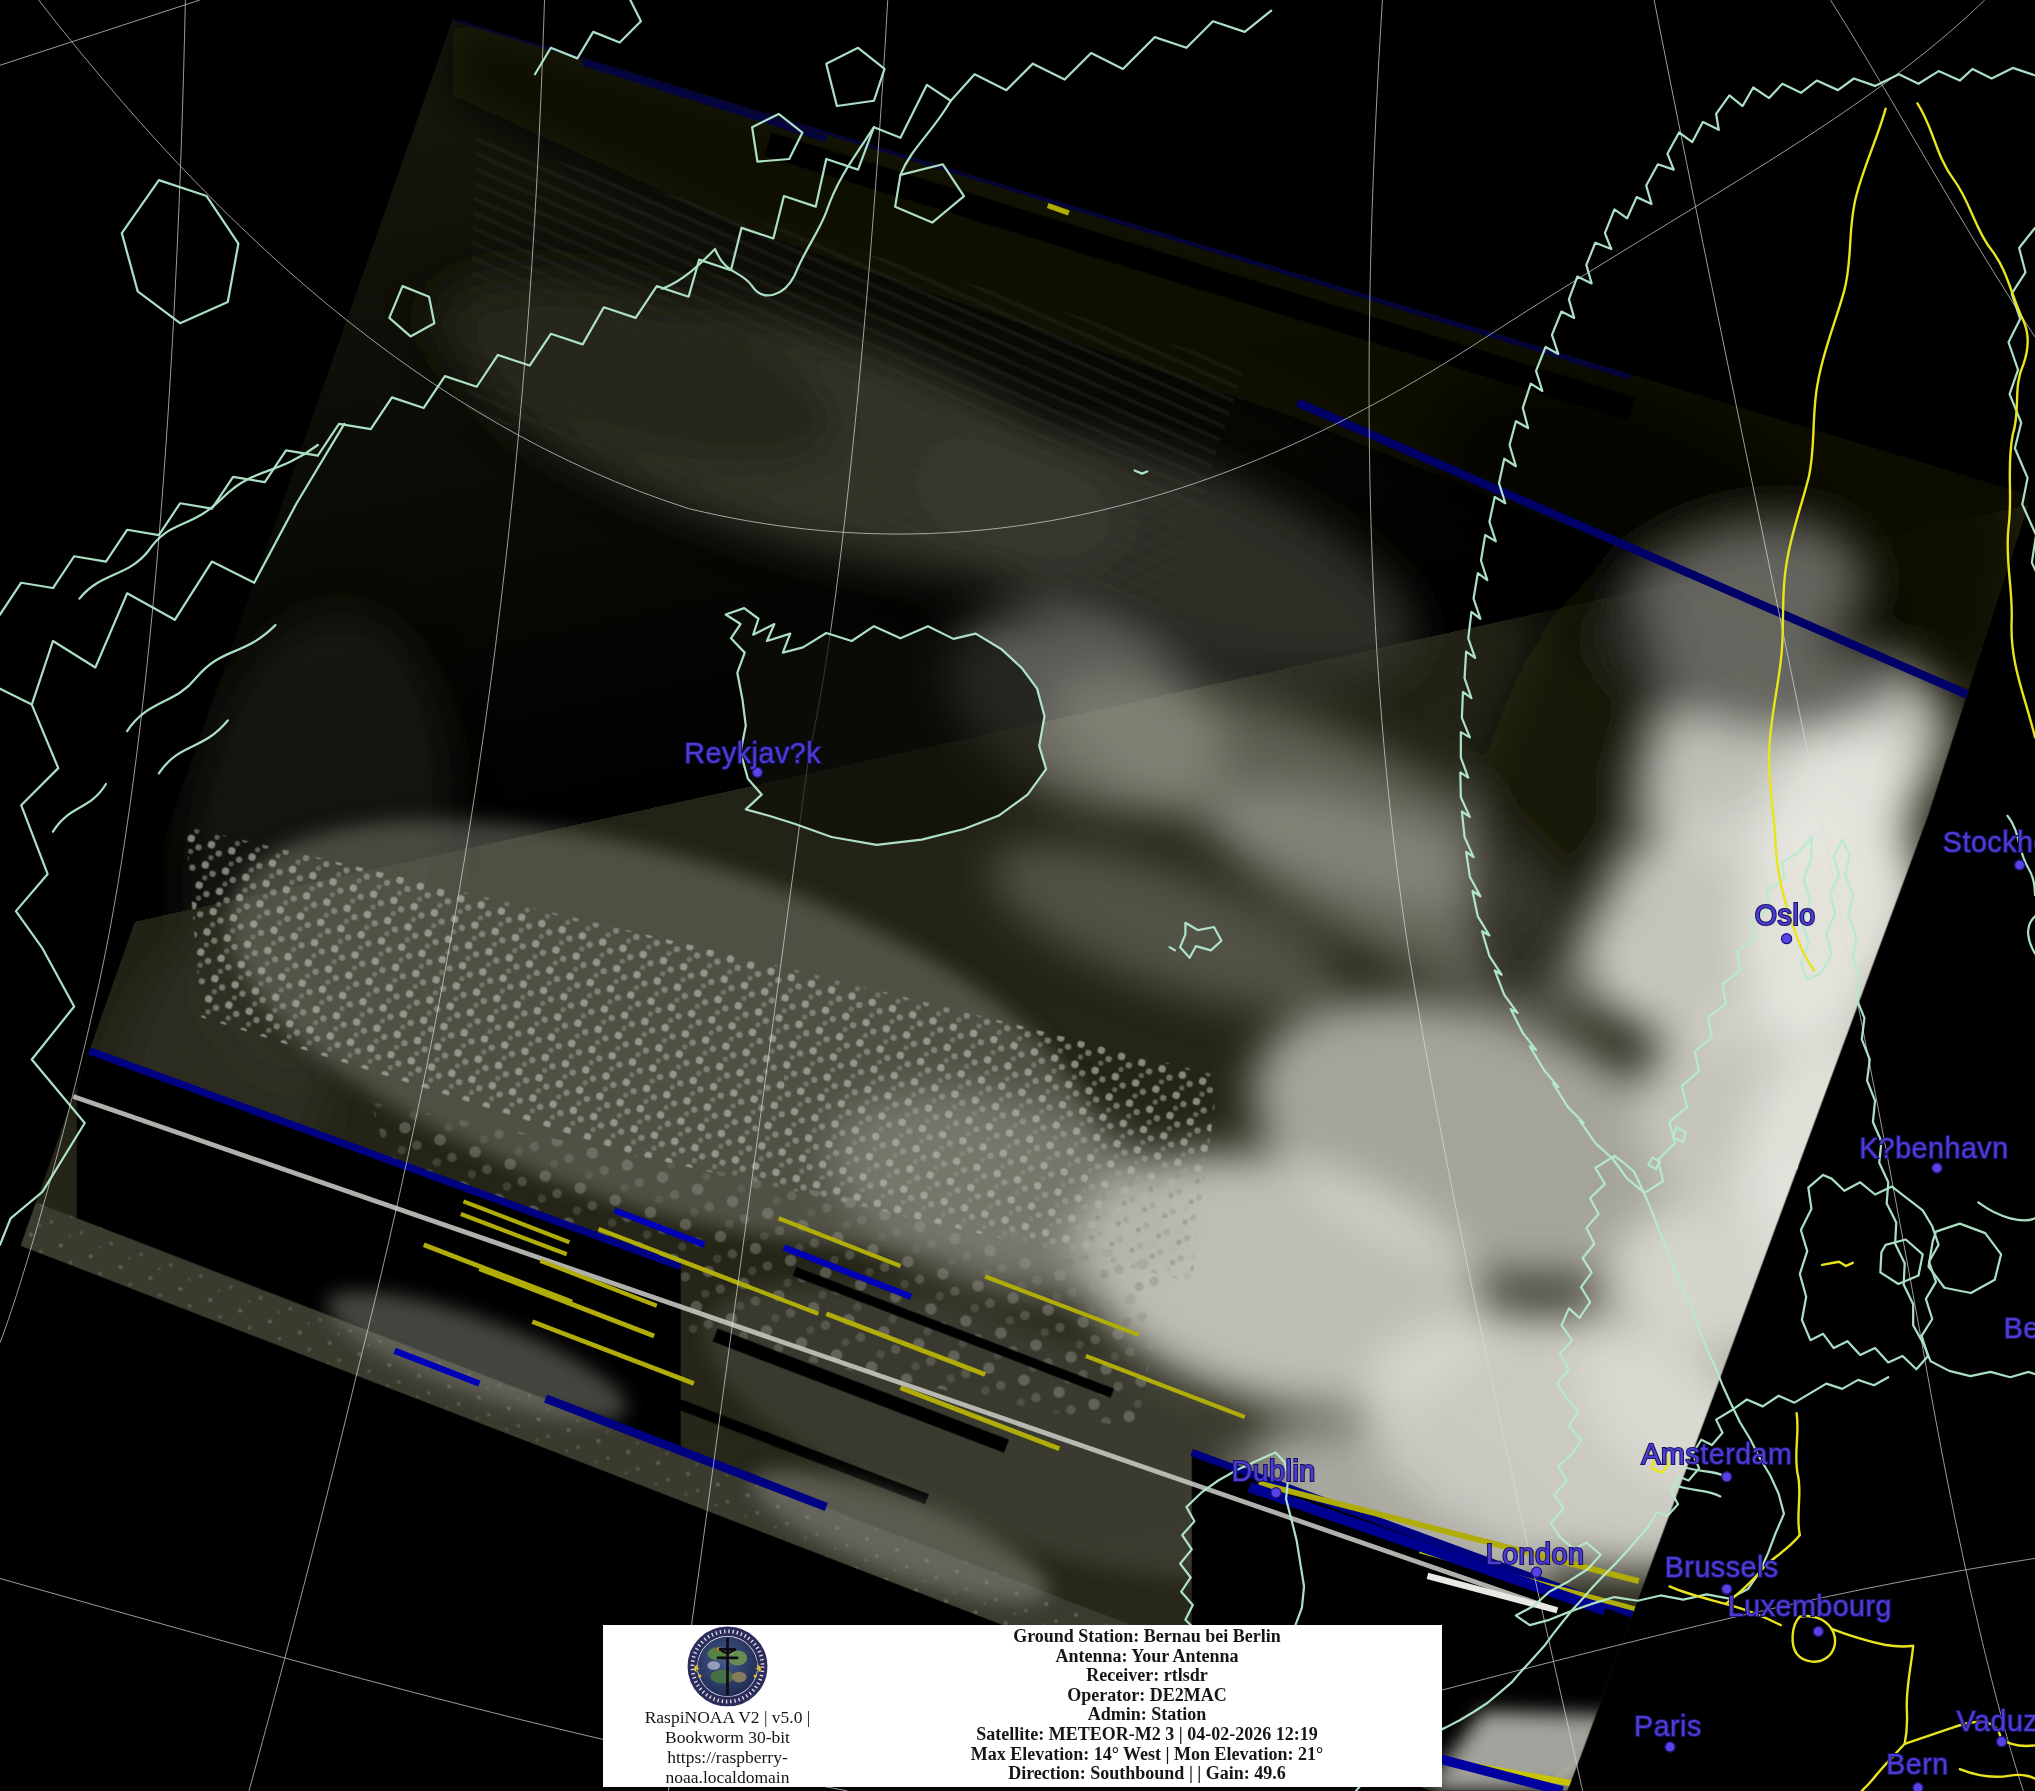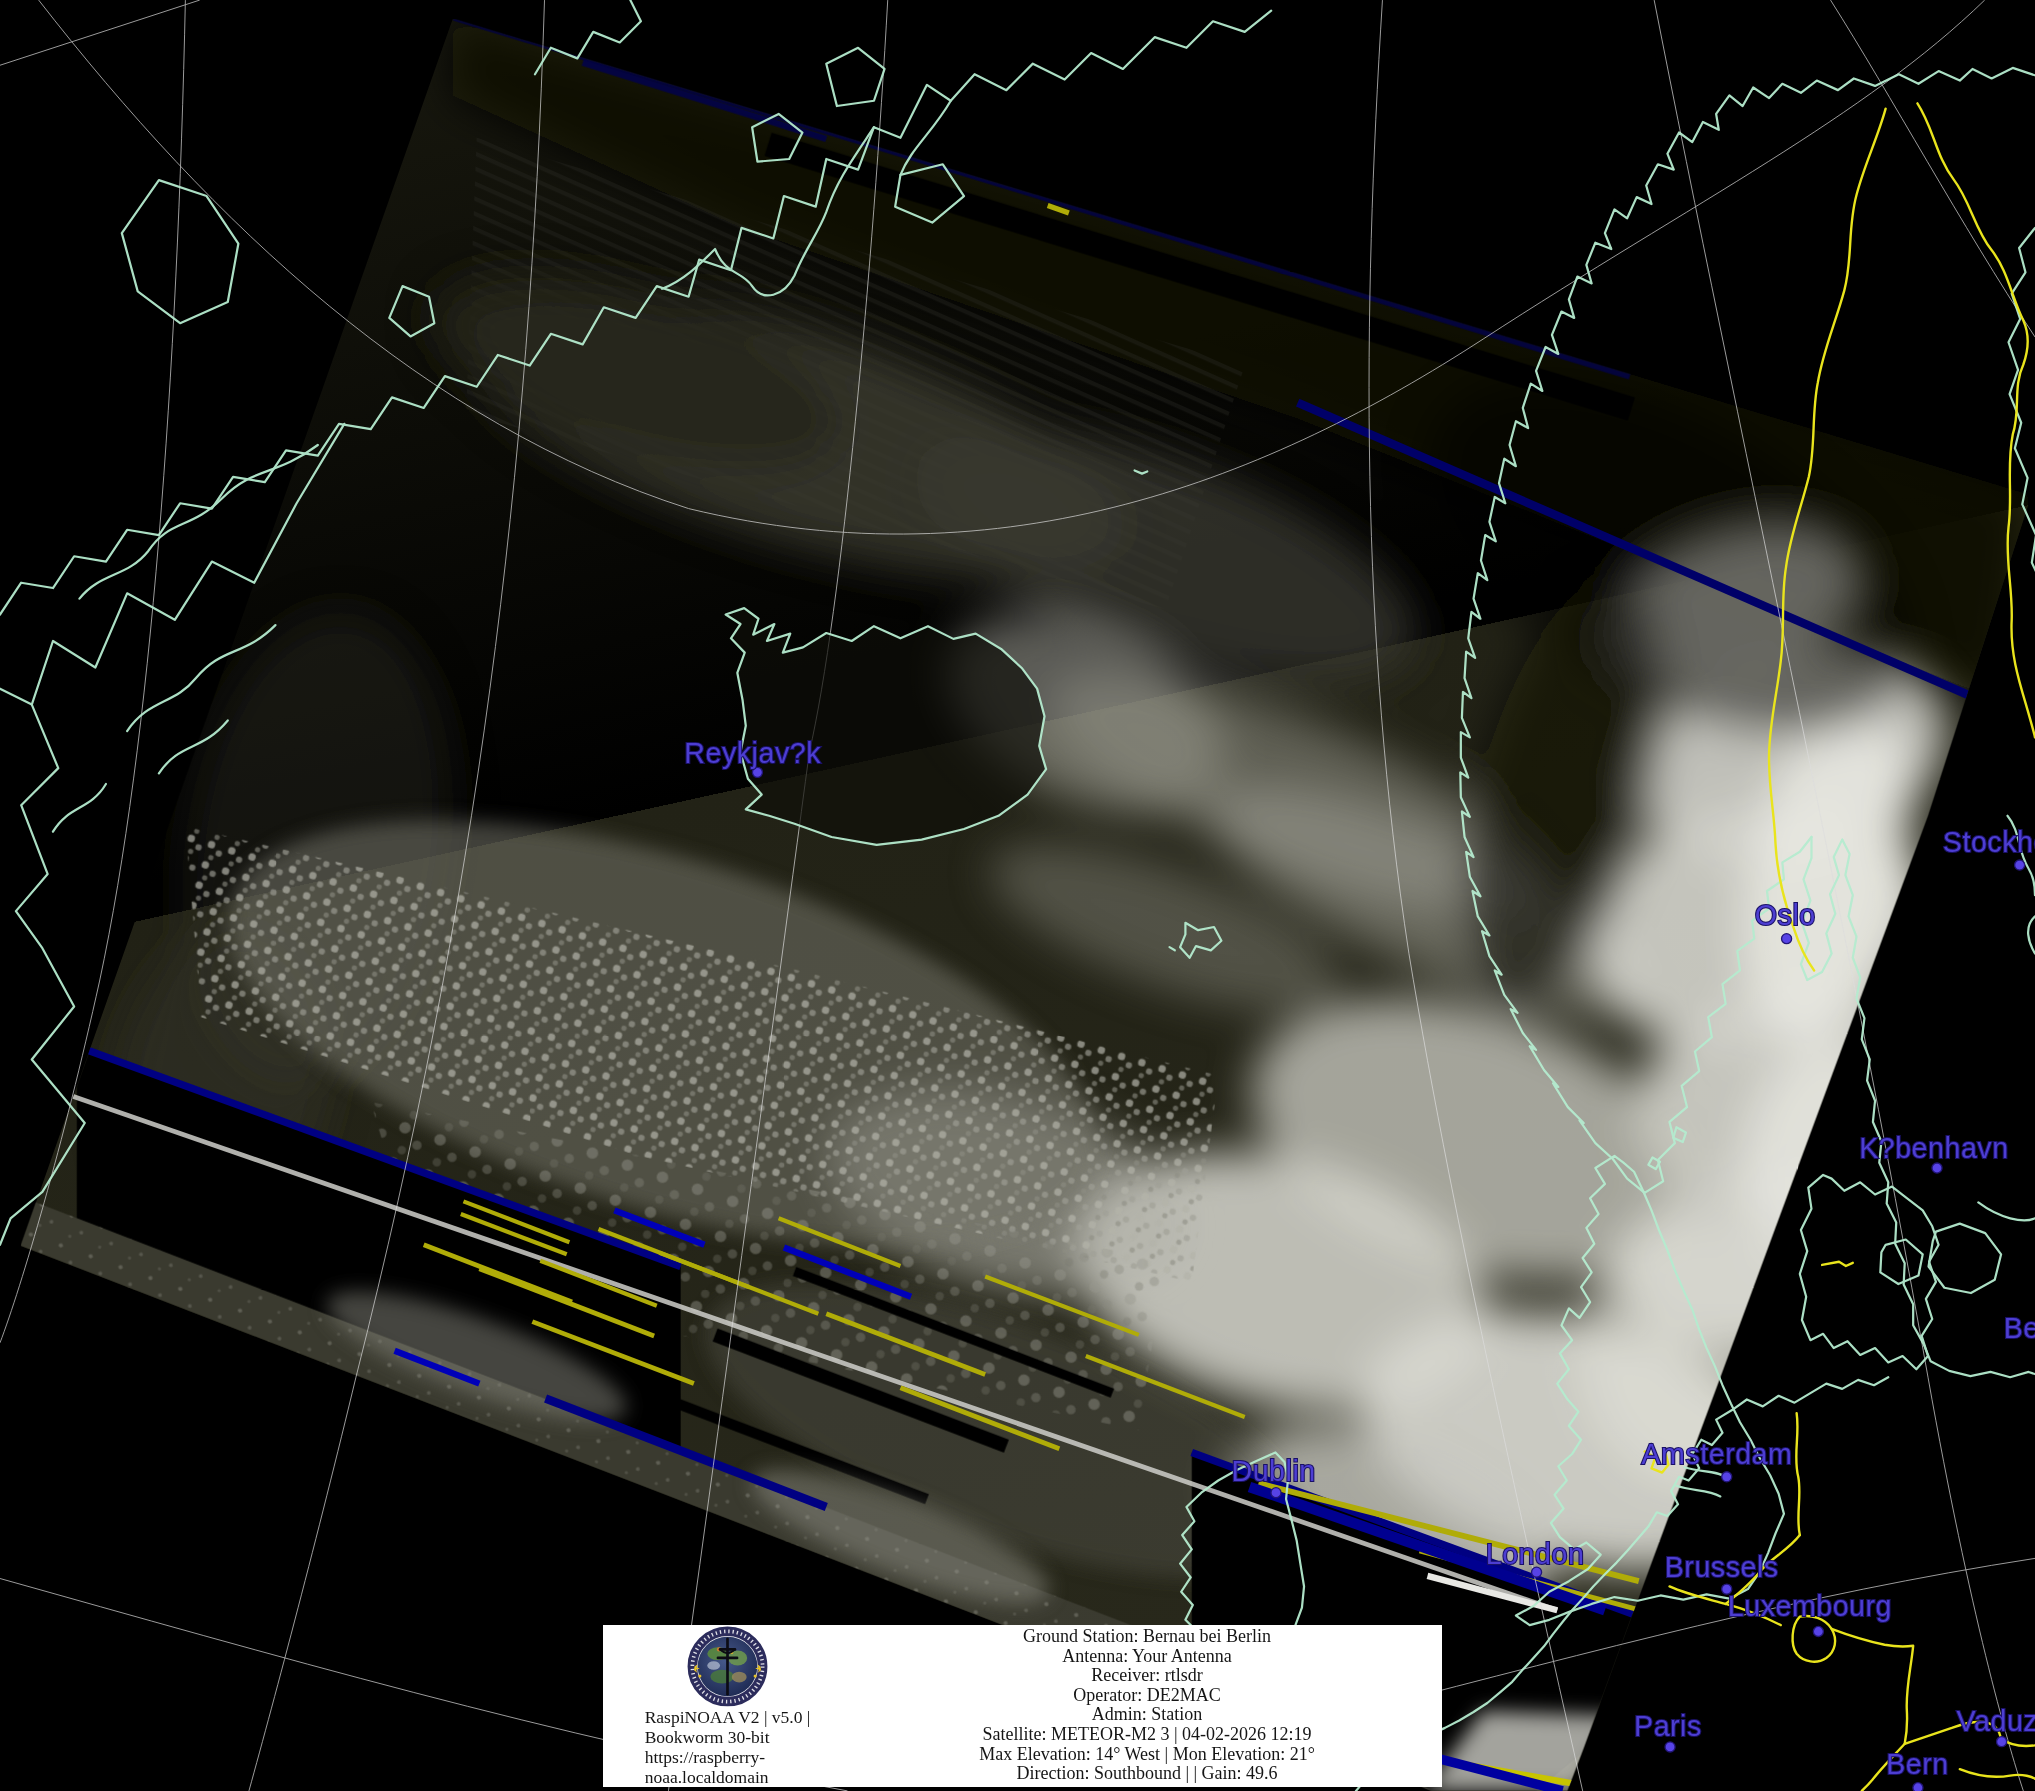--- a/index.html
+++ b/index.html
@@ -8,24 +8,24 @@
   #scene{position:absolute;left:0;top:0;}
   .city-label{font-family:"Liberation Sans",sans-serif;font-size:54px;
       fill:var(--city-label,#4d3ed2);stroke:var(--city-outline,#1a1166);
       stroke-width:4px;paint-order:stroke;letter-spacing:1px;}
   .city-dot{fill:var(--city-dot,#5743e6);stroke:#221678;stroke-width:2.5px;}
   .infobox{position:absolute;left:603px;top:1625px;width:839px;height:162px;
       background:var(--info-bg,#ffffff);display:flex;color:var(--info-text,#151515);
       font-family:"Liberation Serif",serif;}
   .ib-left{width:249px;display:flex;flex-direction:column;align-items:center;}
   .ib-left .logo{margin-top:1.1px;height:81px;}
-  .ib-left .line{font-size:17.5px;line-height:20px;white-space:nowrap;}
+  .ib-left .line{font-size:17.5px;line-height:20px;text-align:center;white-space:nowrap;}
   .ib-right{flex:1;display:flex;flex-direction:column;justify-content:space-between;
       padding:2.1px 0 3.2px 0;}
-  .ib-right .line{font-size:18px;line-height:19.6px;text-align:center;white-space:nowrap;}
+  .ib-right .line{font-size:18px;line-height:19.6px;text-align:center;white-space:nowrap;font-weight:bold;}
 </style>
 </head>
 <body>
 
 <svg id="scene" width="2035" height="1791" viewBox="0 0 3842 3381">
   <defs>
     <clipPath id="swathClip">
       <polygon points="855,35 3835,935 3640,1540 3488,1950 3350,2323 3245,2608 3120,2945 2990,3300 2959,3381 2703,3381 1200,2800 551,2550 39,2352"></polygon>
     </clipPath>
     <linearGradient id="oliveGrad" x1="0" y1="0" x2="0.25" y2="1">

